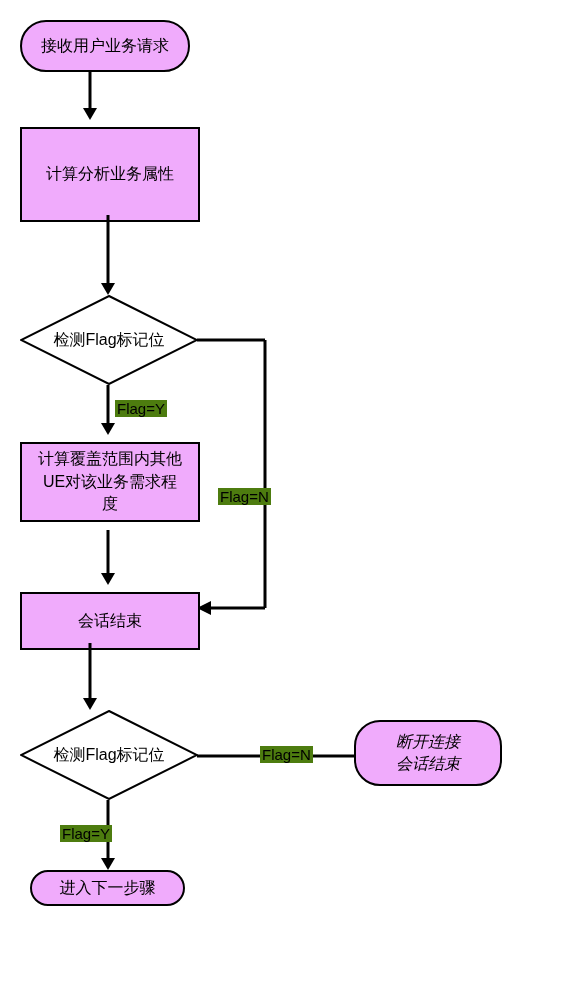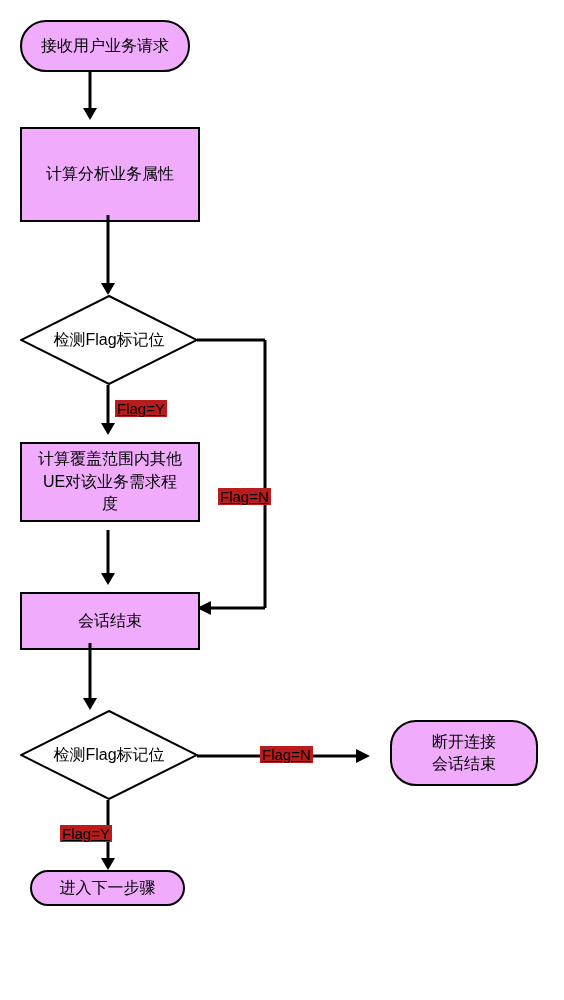--- a/index.html
+++ b/index.html
@@ -47,23 +47,22 @@
       padding: 0 20px;
       line-height: 1.3;
     }
     .arrow {
       position: absolute;
     }
     .arrow svg { overflow: visible; }
     .edge-label {
       position: absolute;
       font-size: 15px;
-      background: #b91c1c;
+      background: #4d7c0f;
       padding: 0 2px;
-      text-decoration: underline;
     }
   </style>
 </head>
 <body>
 
 <div class="shape terminal" style="left:20px; top:20px; width:170px; height:52px;">
   <span>接收用户业务请求</span>
 </div>
 
 <div class="arrow" style="left:80px; top:72px;">
@@ -143,21 +142,21 @@
 </div>
 
 <div class="arrow" style="left:197px; top:748px;">
   <svg width="173" height="16">
     <line x1="0" y1="8" x2="161" y2="8" stroke="#000" stroke-width="3"></line>
     <polygon points="173,8 159,1 159,15" fill="#000"></polygon>
   </svg>
 </div>
 <div class="edge-label" style="left:260px; top:746px;">Flag=N</div>
 
-<div class="shape terminal" style="left:390px; top:720px; width:148px; height:66px; white-space: pre-line;">
+<div class="shape terminal" style="left:354px; top:720px; width:148px; height:66px; white-space: pre-line; font-style: italic;">
   <span>断开连接
 会话结束</span>
 </div>
 
 <div class="arrow" style="left:98px; top:800px;">
   <svg width="20" height="70">
     <line x1="10" y1="0" x2="10" y2="60" stroke="#000" stroke-width="3"></line>
     <polygon points="10,70 3,58 17,58" fill="#000"></polygon>
   </svg>
 </div>

